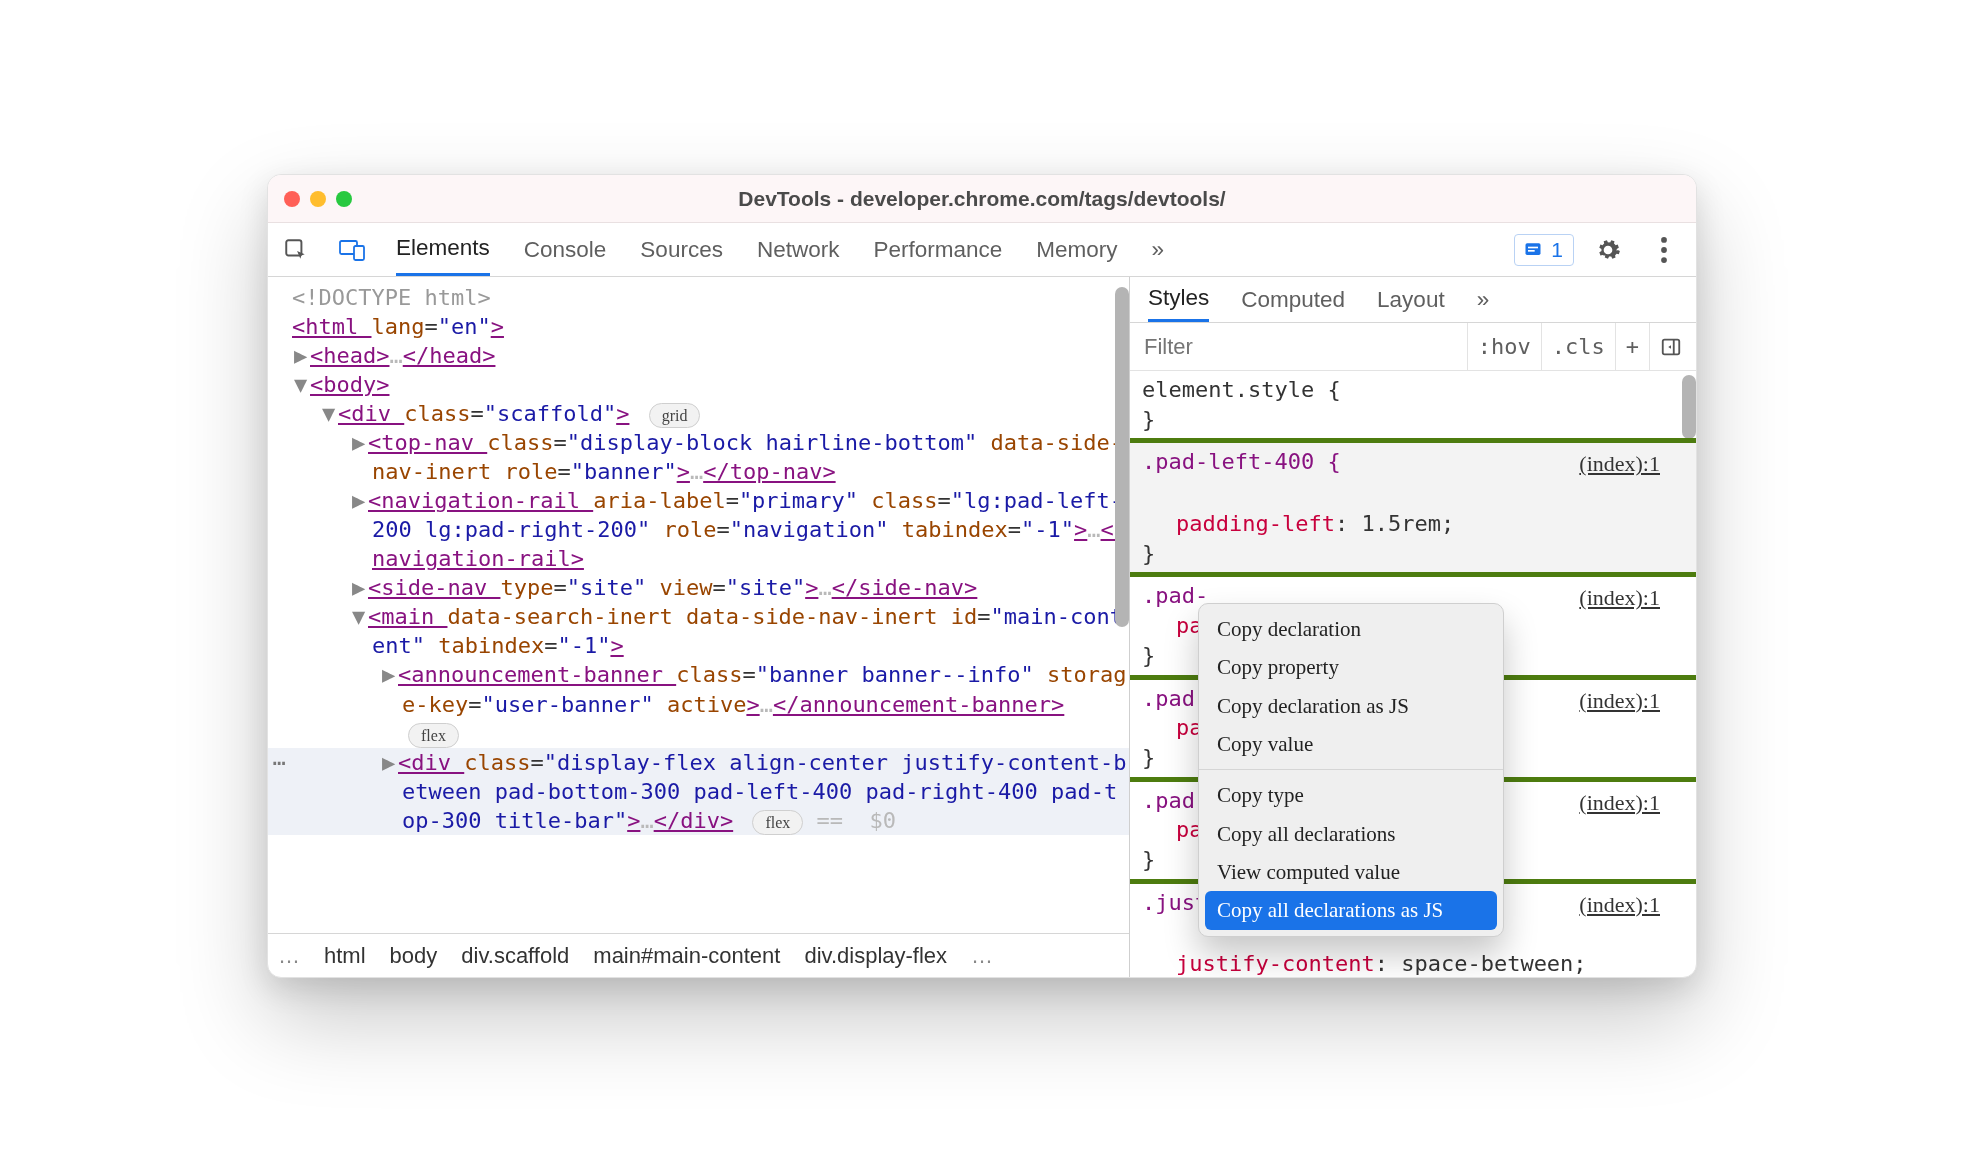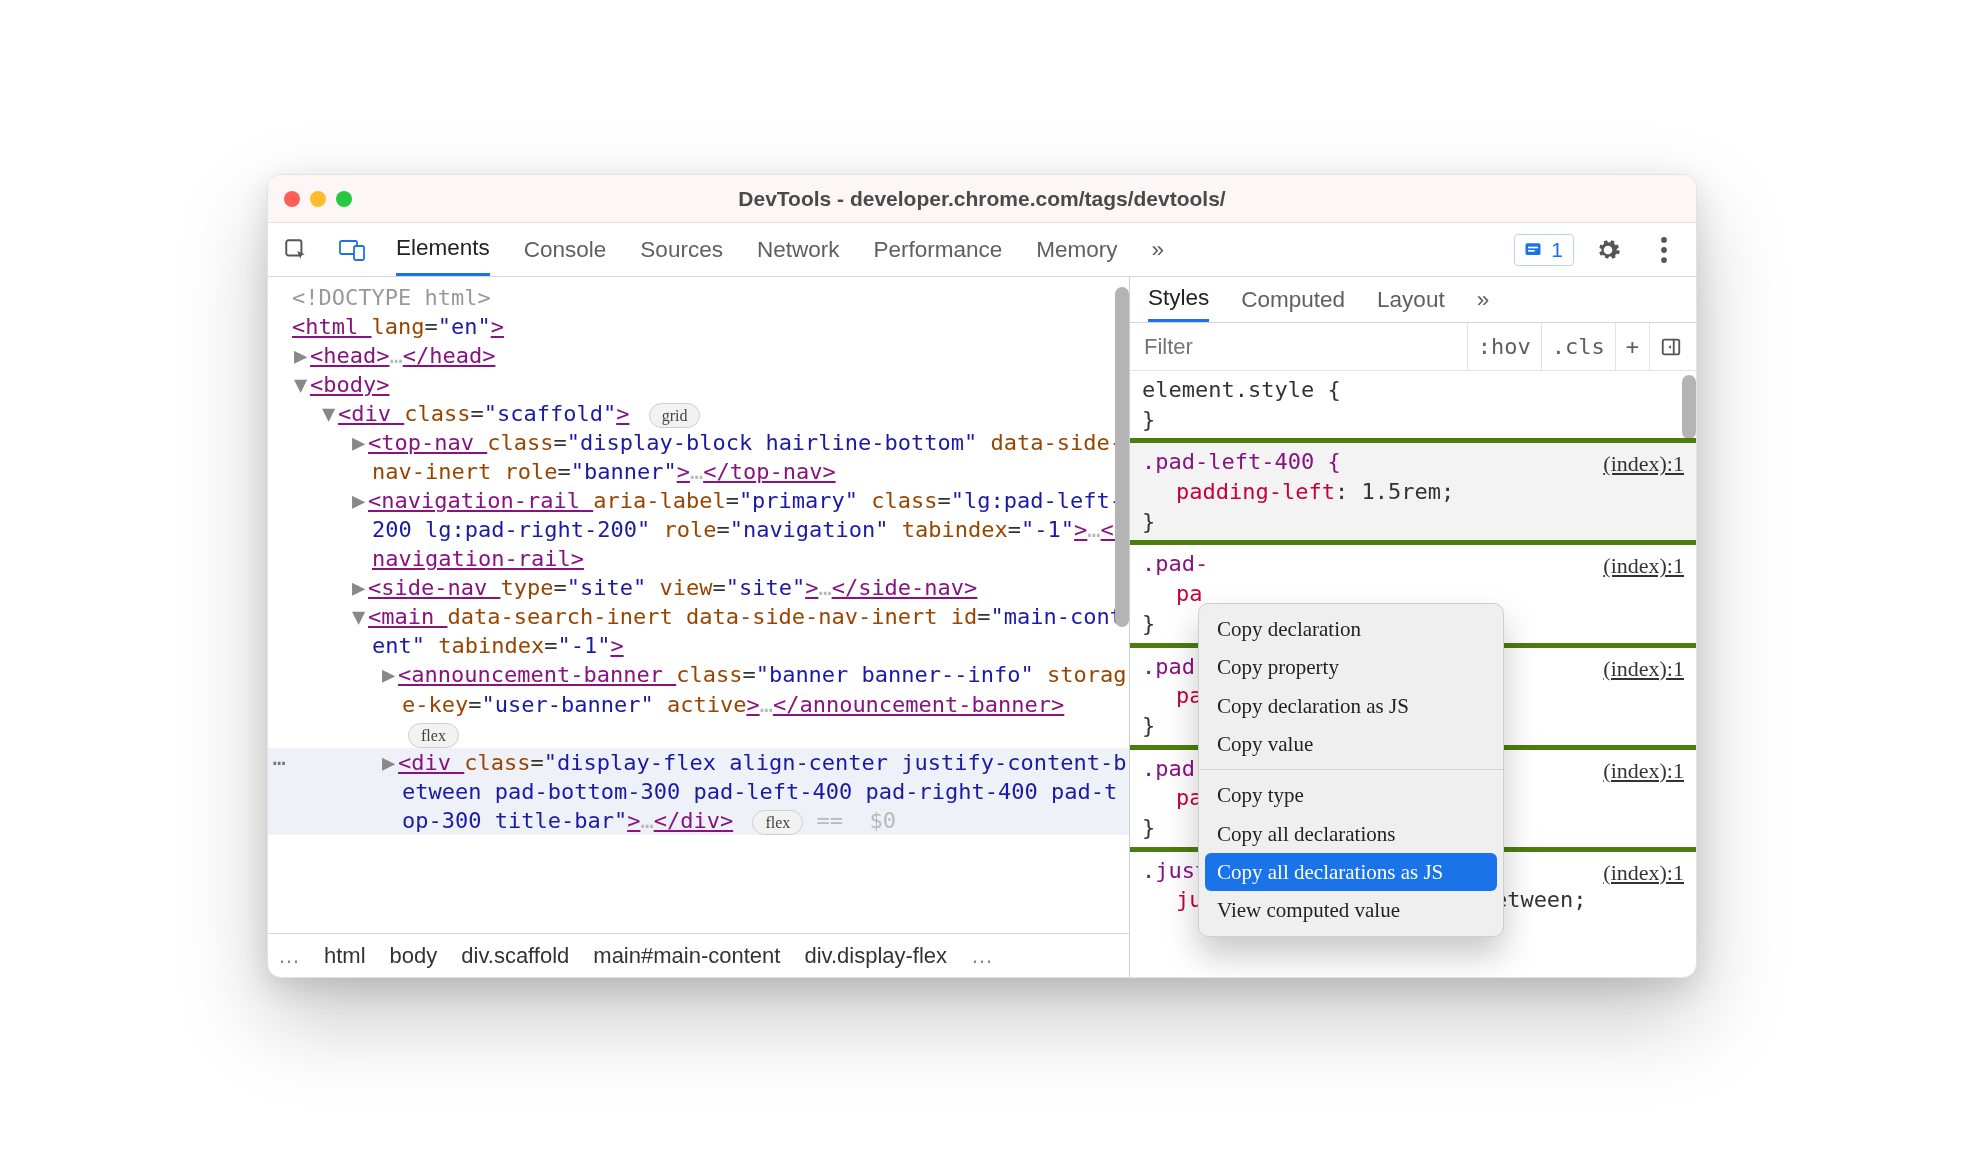--- a/index.html
+++ b/index.html
@@ -80,23 +80,23 @@
 .filterInput { flex: 1; height: 100%; border: none; padding: 0 14px; font-size: 22px; outline: none; }
 .fbBtn { padding: 0 10px; color: #5f5f5f; font-family: Menlo, monospace; font-size: 22px; height: 100%; display: flex; align-items: center; border-left: 1px solid #e3e3e3; }
 .fbBtn.last { padding-right: 14px; }
 
 .stylesBody { flex: 1; overflow: hidden; position: relative; font-family: Menlo, Consolas, monospace; font-size: 22px; line-height: 1.35; }
 .scrollThumbR { position: absolute; right: 0; top: 4px; width: 14px; height: 64px; background: #b4b4b4; border-radius: 8px; }
 .ruleBlock { border-top: 5px solid #4d7c0f; padding: 4px 12px 4px 12px; position: relative; }
 .ruleBlock.first { border-top: none; }
 .ruleBlock.hi { background: #f3f3f3; }
 .selName { color: #881280; }
-.srcLink { position: absolute; right: 12px; top: 6px; color: #333; text-decoration: underline; font-family: -apple-system; }
+.srcLink { position: absolute; right: 36px; top: 6px; color: #333; text-decoration: underline; font-family: -apple-system; }
 .prop { color: #c8003d; } .pv { color: #333; }
-.decl { padding-left: 34px; }
+.decl { padding-left: 34px; margin-top: 32px; }
 .truncDecl { padding-left: 34px; color: #c8003d; }
 
 .ctxMenu {
   position: absolute; left: 68px; top: 232px; width: 306px;
   background: #efefef; border: 1px solid #cfcfcf; border-radius: 10px;
   box-shadow: 0 18px 34px rgba(0,0,0,.22);
   font-family: -apple-system; font-size: 21px; color: #222; padding: 6px 0; z-index: 5;
 }
 .ctxItem { padding: 5px 18px; }
 .ctxSep { height: 1px; background: #d5d5d5; margin: 6px 0; }
@@ -258,20 +258,20 @@
         </div>
 
         <div class="ctxMenu">
           <div class="ctxItem">Copy declaration</div>
           <div class="ctxItem">Copy property</div>
           <div class="ctxItem">Copy declaration as JS</div>
           <div class="ctxItem">Copy value</div>
           <div class="ctxSep"></div>
           <div class="ctxItem">Copy type</div>
           <div class="ctxItem">Copy all declarations</div>
+          <div class="ctxItem">View computed value</div>
           <div class="ctxItem sel">Copy all declarations as JS</div>
-          <div class="ctxItem">View computed value</div>
         </div>
       </div>
     </div>
 
   </div>
 </div>
 
 </body></html>

